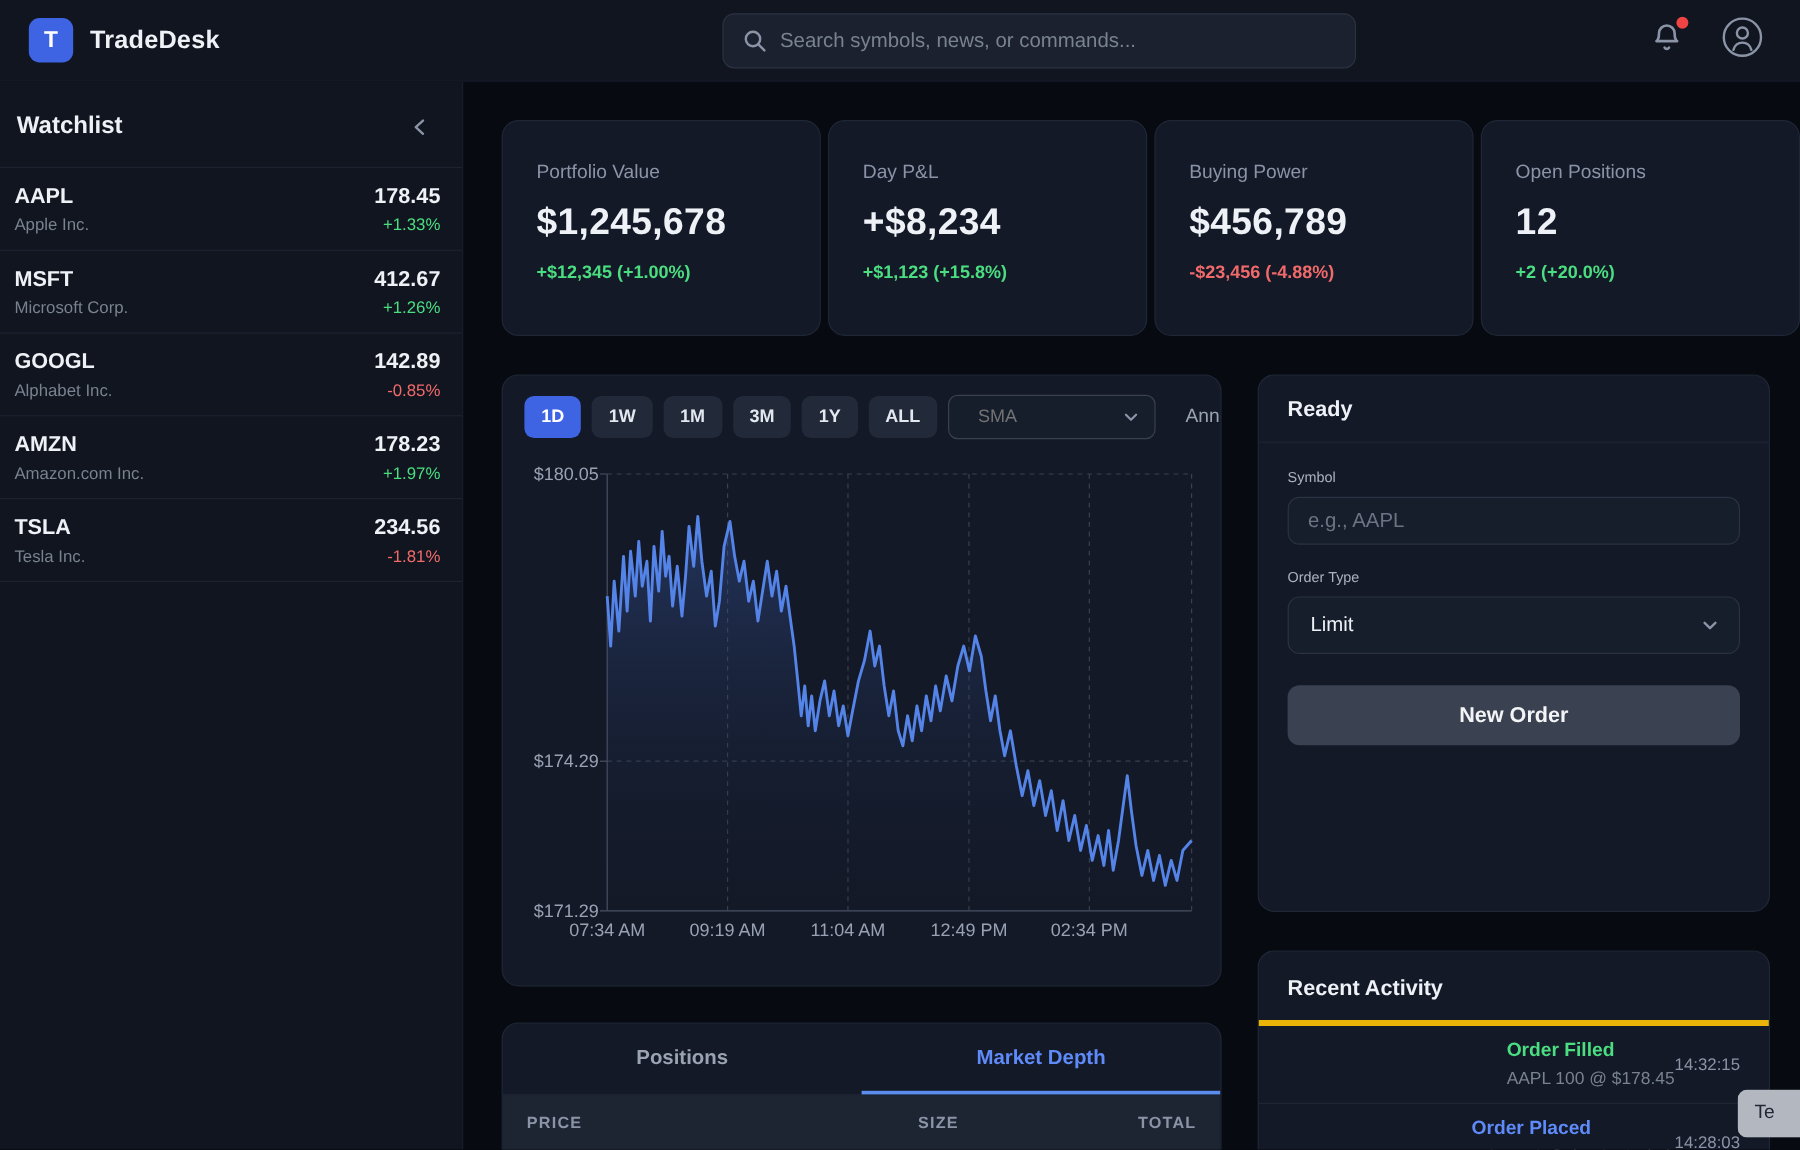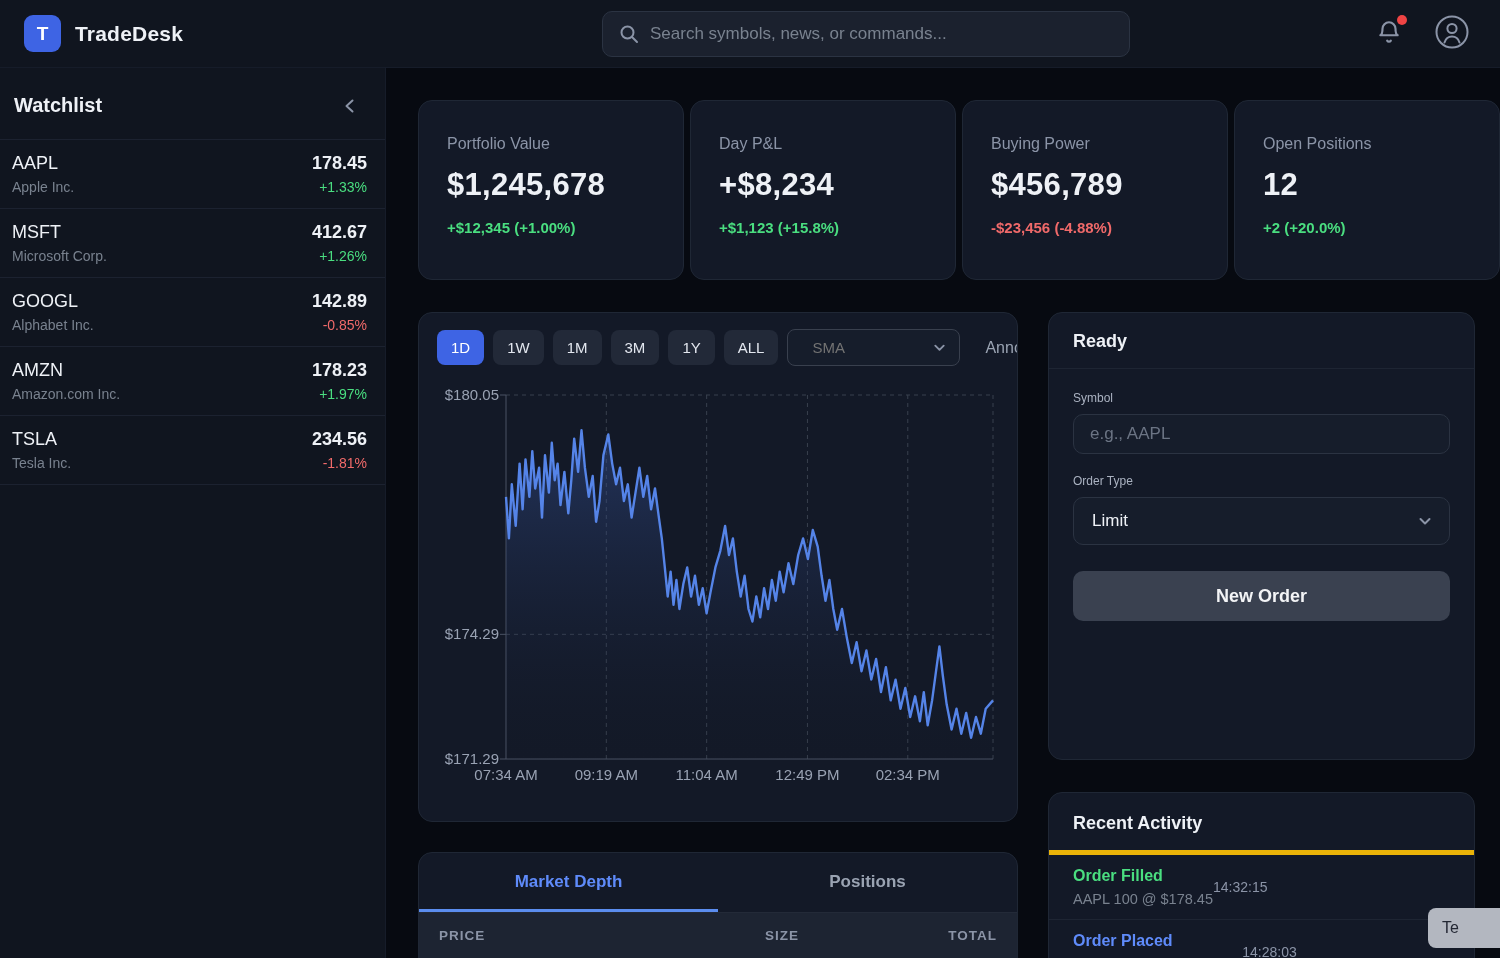--- a/index.html
+++ b/index.html
@@ -46,21 +46,21 @@
   .wl-head {
     display:flex; align-items:center; justify-content:space-between;
     padding:26px 26px 22px 14px; border-bottom:1px solid #1c2230;
   }
   .wl-title { font-size:20px; font-weight:bold; padding-left:0; }
   .wl-collapse { cursor:pointer; display:flex; }
   .wl-row {
     display:flex; justify-content:space-between; align-items:center;
     padding:13px 18px 13px 12px; border-bottom:1px solid #1c2230; cursor:pointer;
   }
-  .wl-sym { font-size:18px; font-weight:normal; margin-bottom:5px; }
+  .wl-sym { font-size:18px; font-weight:bold; margin-bottom:5px; }
   .wl-name { font-size:14px; color:#79828f; }
   .wl-price { font-size:18px; font-weight:bold; text-align:right; margin-bottom:5px; }
   .wl-chg { font-size:14px; text-align:right; }
   .main { flex:1; padding:32px 0 0 32px; display:flex; flex-direction:column; }
   
   .stats { display:flex; gap:6px; }
   .card {
     background:#131927; border:1px solid #1f2735; border-radius:14px;
   }
   .stat-card { flex:1; padding:34px 28px; height:180px; }
@@ -76,21 +76,21 @@
   .left-col { width:600px; flex-shrink:0; }
   .right-col { width:427px; flex-shrink:0; margin-right:25px; }
   
   .chart-card { height:510px; overflow:hidden; }
   .chart-toolbar {
     display:flex; align-items:center; gap:9px; padding:16px 18px 10px 18px;
     white-space:nowrap; overflow:hidden;
   }
   .tf-btn {
     background:#222938; color:#e3e7ef; border:none; border-radius:8px;
-    font-size:15px; font-weight:normal; padding:9px 14px; cursor:pointer;
+    font-size:15px; font-weight:bold; padding:9px 14px; cursor:pointer;
     font-family:"Liberation Sans", sans-serif; flex-shrink:0;
   }
   .tf-btn.active { background:#3e64e4; color:#fff; }
   .ind-select {
     width:173px; height:37px; background:#161d2b; border:1px solid #39404e;
     border-radius:8px; display:flex; align-items:center; justify-content:space-between;
     padding:0 12px 0 24px; font-size:15px; color:#737373; cursor:pointer; flex-shrink:0;
   }
   .anno-label { color:#9aa3b2; font-size:16px; margin-left:16px; flex-shrink:0; }
   .chart-body { width:600px; height:442px; }
@@ -122,21 +122,21 @@
     border-radius:10px; color:#f3f4f6; font-size:18px; font-weight:bold;
     cursor:pointer; font-family:"Liberation Sans", sans-serif;
   }
   
   .activity-card { margin-top:32px; min-height:172px; }
   .act-head {
     padding:20px 24px 16px 24px; border-bottom:5px solid #eab308;
     font-size:18px; font-weight:bold;
   }
   .act-row {
-    display:flex; justify-content:flex-start; align-items:center;
+    display:flex; justify-content:flex-end; align-items:center;
     padding:12px 24px; border-bottom:1px solid #1e2533;
   }
   .act-title { font-size:16px; font-weight:bold; margin-bottom:6px; }
   .act-detail { font-size:14.5px; color:#79828f; }
   .act-time { font-size:14px; color:#8b94a7; }
   
   .depth-card { margin-top:30px; min-height:106px; overflow:hidden; }
   .tabbar { display:flex; border-bottom:1px solid #232a38; }
   .tab {
     flex:1; text-align:center; padding:19px 0 17px 0; font-size:17px;
@@ -145,21 +145,21 @@
   .tab.active { color:#5f8bfa; border-bottom-color:#5b8def; }
   .table-head {
     display:grid; grid-template-columns:1fr 1fr 1fr; background:#1d2432;
     padding:15px 20px; font-size:13.5px; font-weight:bold; letter-spacing:1px;
     color:#8b94a7; height:60px;
   }
   .table-head .c2 { text-align:right; padding-right:12px; }
   .table-head .c3 { text-align:right; }
   
   .toast {
-    position:fixed; right:0; bottom:10px; width:72px; height:40px;
+    position:fixed; right:0; bottom:10px; width:52px; height:40px;
     background:#b3b7c0; color:#232733; border-radius:8px 0 0 8px;
     display:flex; align-items:center; padding-left:14px; font-size:16px; z-index:50;
   }
   .icon-stroke { stroke:#8b94a7; fill:none; stroke-width:2; stroke-linecap:round; stroke-linejoin:round; }
 </style>
 </head>
 <body>
 
 <header class="topbar">
   <div class="brand">
@@ -333,22 +333,22 @@
                   <text x="287.644" y="404" text-anchor="middle">11:04 AM</text>
                   <text x="388.453" y="404" text-anchor="middle">12:49 PM</text>
                   <text x="488.775" y="404" text-anchor="middle">02:34 PM</text>
                 </g>
             </svg>
           </div>
         </div>
 
         <div class="card depth-card">
           <div class="tabbar">
+            <div class="tab">Positions</div>
             <div class="tab active">Market Depth</div>
-            <div class="tab">Positions</div>
           </div>
           <div class="table-head">
             <div class="c1">PRICE</div>
             <div class="c2">SIZE</div>
             <div class="c3">TOTAL</div>
           </div>
         </div>
       </div>
 
       <div class="right-col">

